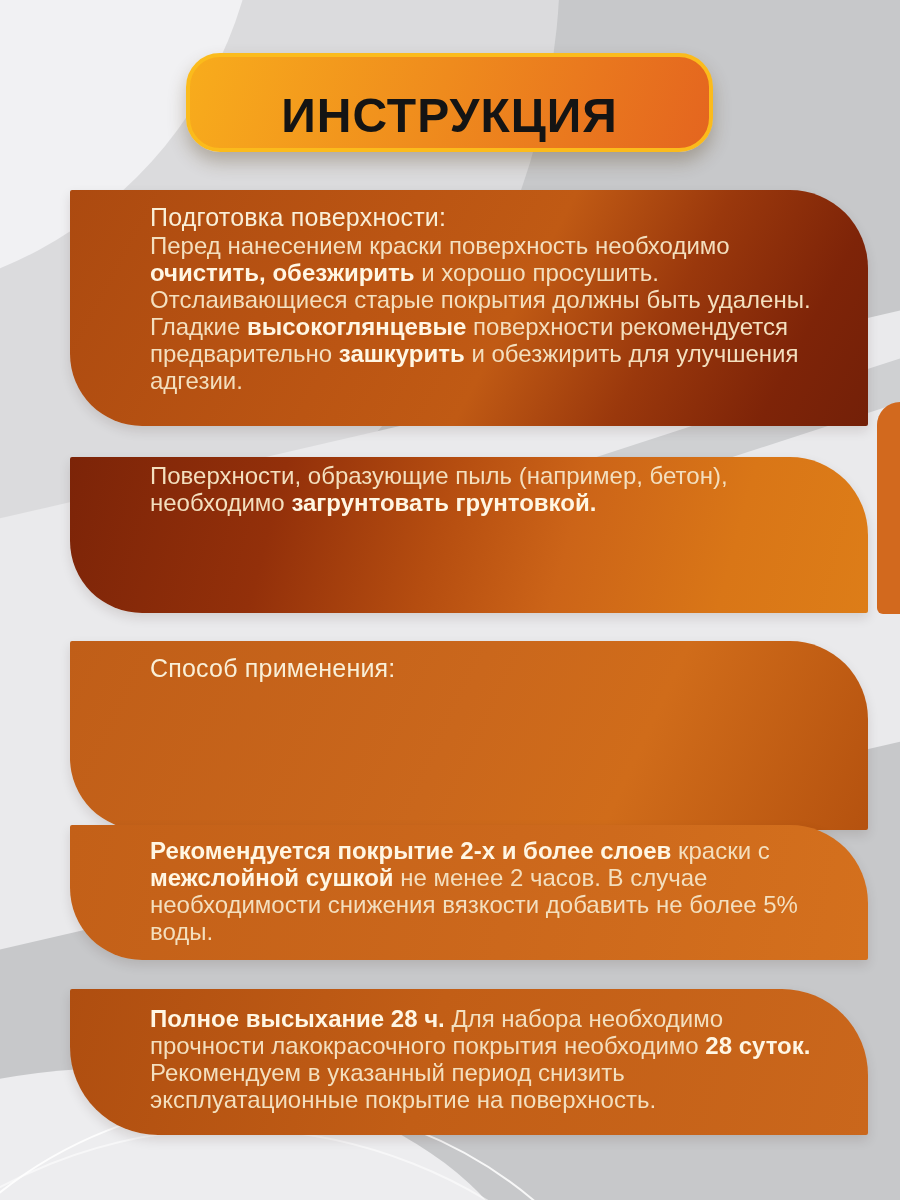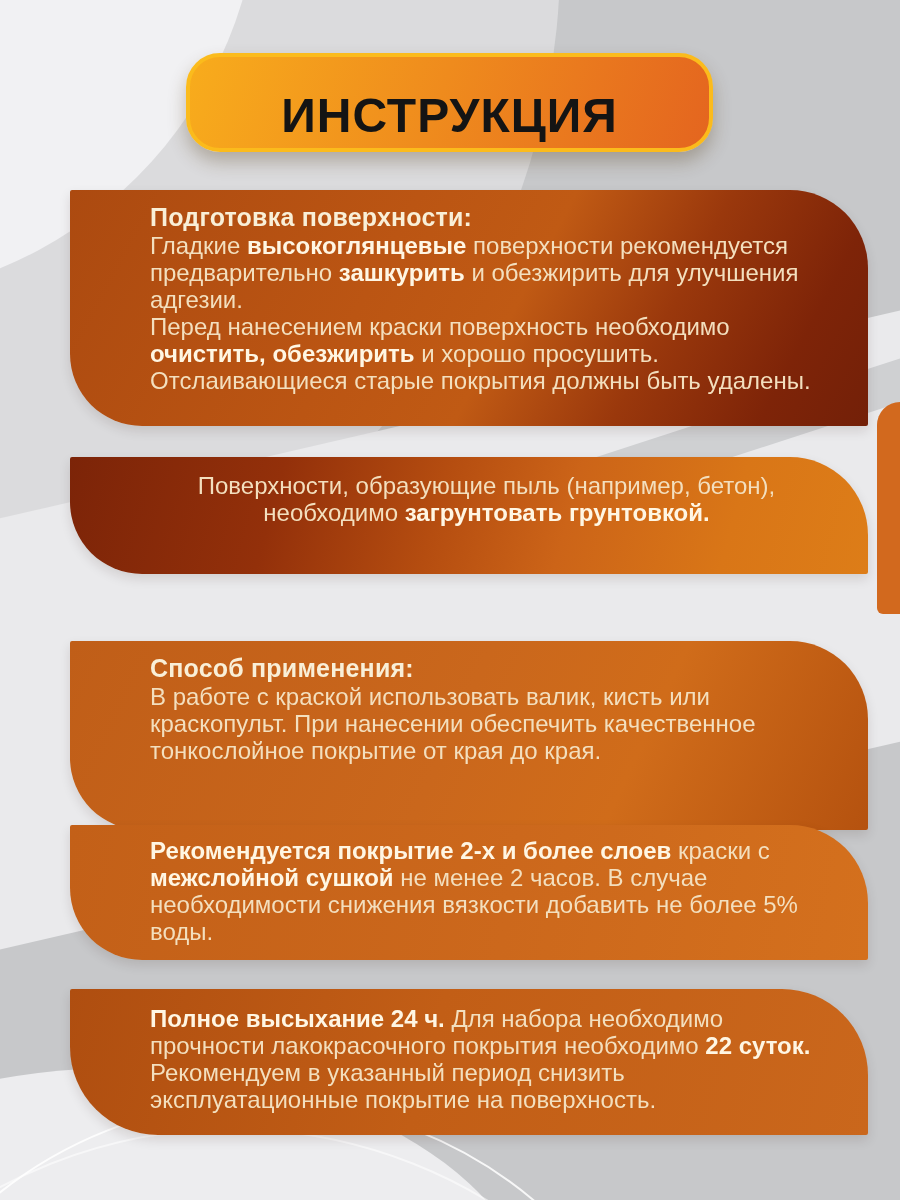--- a/index.html
+++ b/index.html
@@ -40,29 +40,29 @@
   
   .block{
     position:absolute;z-index:3;left:70px;width:798px;box-sizing:border-box;
     border-radius:2px 78px 2px 72px;
     padding:13px 45px 0 80px;
     color:var(--cream,#F3DFBE);
     font-size:24px;line-height:27px;
     box-shadow:0 5px 12px rgba(40,20,5,.12);
   }
   .block .bh{
-    margin:0;font-size:25px;line-height:29px;font-weight:700;
+    margin:0;font-size:25px;line-height:29px;font-weight:400;
     color:var(--cream-head,#F9EFD7);letter-spacing:.2px;
   }
   .block .bp{margin:0;}
   .block .bp span.b{font-weight:700;color:var(--cream-bold,#FFF6E3);}
   .b1{top:190px;height:236px;
     background:linear-gradient(118deg,#AC4A10 0%,#BB5513 38%,#C05A14 55%,#9A380C 72%,#7E2408 88%,#732008 100%);}
-  .b2{top:457px;height:117px;padding-top:15px;
-    background:linear-gradient(105deg,#7C2408 0%,#93300A 26%,#B54D10 46%,#CC6418 62%,#D97617 82%,#DD7D18 100%);text-align:center;}
+  .b2{top:457px;height:156px;padding-top:5px;
+    background:linear-gradient(105deg,#7C2408 0%,#93300A 26%,#B54D10 46%,#CC6418 62%,#D97617 82%,#DD7D18 100%);}
   .b2 .bp + .bp{margin-top:26px;}
   .b3{top:641px;height:189px;
     background:linear-gradient(115deg,#C05E18 0%,#CA671C 48%,#D06C1A 70%,#B5520F 100%);}
   .b4{top:825px;height:135px;padding-top:12px;
     background:linear-gradient(100deg,#C36018 0%,#CC681C 55%,#D4701D 100%);}
   .b5{top:989px;height:146px;padding-top:16px;border-radius:2px 86px 2px 88px;
     background:linear-gradient(105deg,#AF4E10 0%,#C25E16 45%,#CA671C 100%);}
 </style>
 </head>
 <body>
@@ -77,34 +77,33 @@
   <div class="decor ell-bottom"></div>
   <div class="decor arc-bottom"></div>
   <div class="decor arc-bottom2"></div>
 
   <div class="pill">
     <span class="pill-text">ИНСТРУКЦИЯ</span>
   </div>
 
   <section class="block b1">
     <h2 class="bh">Подготовка поверхности:</h2>
+    <p class="bp"><span>Перед нанесением краски поверхность необходимо </span><span class="b">очистить, обезжирить</span><span> и хорошо просушить. Отслаивающиеся старые покрытия должны быть удалены.</span></p>
     <p class="bp"><span>Гладкие </span><span class="b">высокоглянцевые</span><span> поверхности рекомендуется предварительно </span><span class="b">зашкурить</span><span> и обезжирить для улучшения адгезии.</span></p>
-    <p class="bp"><span>Перед нанесением краски поверхность необходимо </span><span class="b">очистить, обезжирить</span><span> и хорошо просушить. Отслаивающиеся старые покрытия должны быть удалены.</span></p>
   </section>
 
   <section class="block b2">
     <p class="bp"><span>Поверхности, образующие пыль (например, бетон), необходимо </span><span class="b">загрунтовать грунтовкой.</span></p>
   </section>
 
   <section class="block b3">
     <h2 class="bh">Способ применения:</h2>
-    <p class="bp"><span>В работе с краской использовать валик, кисть или краскопульт. При нанесении обеспечить качественное тонкослойное покрытие от края до края.</span></p>
   </section>
 
   <section class="block b4">
     <p class="bp"><span class="b">Рекомендуется покрытие 2-х и более слоев</span><span> краски с </span><span class="b">межслойной сушкой</span><span> не менее 2 часов. В случае необходимости снижения вязкости добавить не более 5% воды.</span></p>
   </section>
 
   <section class="block b5">
-    <p class="bp"><span class="b">Полное высыхание 24 ч.</span><span> Для набора необходимо прочности лакокрасочного покрытия необходимо </span><span class="b">22 суток.</span><span> Рекомендуем в указанный период снизить эксплуатационные покрытие на поверхность.</span></p>
+    <p class="bp"><span class="b">Полное высыхание 28 ч.</span><span> Для набора необходимо прочности лакокрасочного покрытия необходимо </span><span class="b">28 суток.</span><span> Рекомендуем в указанный период снизить эксплуатационные покрытие на поверхность.</span></p>
   </section>
 
 </div>
 
 </body></html>

